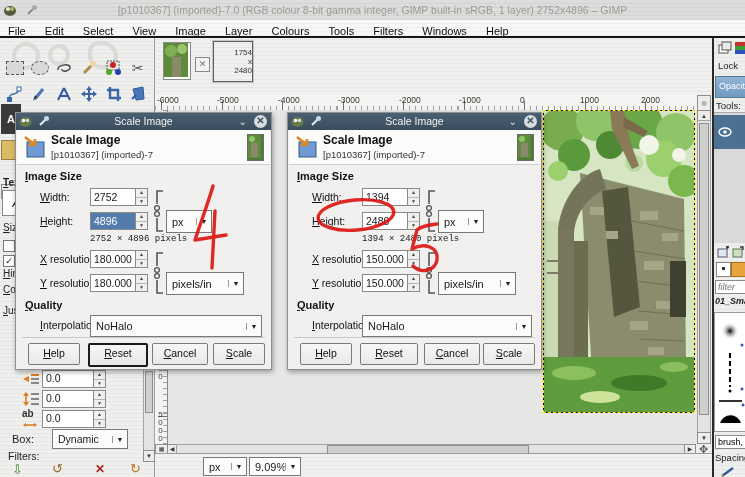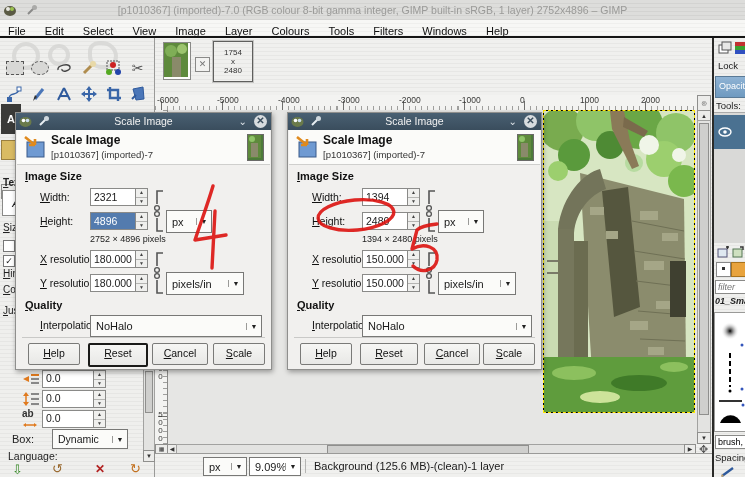--- a/index.html
+++ b/index.html
@@ -48,21 +48,21 @@
   .hlab{position:absolute;top:95px;font-size:8.5px;color:#3a3a38;}
   #vruler{left:155px;top:110px;width:12px;height:342px;background:#f3f3f1;border-right:1px solid #8a8a88;overflow:hidden;
     background-image:repeating-linear-gradient(180deg,#6f6f6d 0 1px,transparent 1px 60.5px),
                      repeating-linear-gradient(180deg,#9f9f9d 0 1px,transparent 1px 6.05px);
     background-size:9px 100%,4px 100%;background-repeat:no-repeat,no-repeat;background-position:right 3px,right 0;}
   .vlab{position:absolute;left:156px;font-size:8px;color:#3a3a38;writing-mode:vertical-lr;text-orientation:upright;letter-spacing:-1px;}
   #corner-arrow{left:155px;top:95px;width:12px;height:15px;font-size:7px;color:#555;line-height:15px;text-align:center;background:#f3f3f1;border-right:1px solid #b5b5b3;}
 
   .tab{position:absolute;background:#fdfdfb;border:1px solid #8a8a88;}
   #img-tab2{left:213px;top:41px;width:38px;height:39px;border:1px solid #5f5f5d;box-shadow:0 0 0 1px #c5c5c3;
-     display:flex;flex-direction:column;align-items:center;justify-content:center;font-size:8px;color:#333;line-height:9px;}
+     display:flex;flex-direction:column;align-items:flex-end;justify-content:center;font-size:8px;color:#333;line-height:9px;}
 
   
   #photo{left:543px;top:110px;width:152px;height:303px;background:#000;border:1px dashed #ffe600;box-sizing:border-box;}
 
   
   .sb{position:absolute;background:#e3e3e1;border:1px solid #a2a2a0;}
   .sb-thumb{position:absolute;background:#cfcfcd;border:1px solid #8f8f8d;}
   .sb-btn{position:absolute;background:#ececea;border:1px solid #8f8f8d;font-size:6px;color:#333;text-align:center;}
 
   
@@ -91,21 +91,21 @@
     color:#3a4d5d;font-size:10px;line-height:12px;text-align:center;font-weight:bold;}
   .dlg-head{position:absolute;left:1px;top:17px;right:1px;height:34px;background:#fbfbf9;border-bottom:1px solid #cfcfcd;}
   .dlg-h1{position:absolute;left:34px;top:3px;font-weight:bold;font-size:12px;color:#111;}
   .dlg-h2{position:absolute;left:34px;top:19px;font-size:9.5px;color:#333;}
   .thumb{position:absolute;right:6px;top:4px;width:15px;height:25px;border:1px solid #6a6a68;background:#4d7a3a;}
   .sect{position:absolute;left:9px;font-weight:bold;font-size:11px;color:#111;}
   .flab{position:absolute;left:24px;font-size:10.5px;color:#111;}
   .dspin{position:absolute;left:74px;width:58px;height:18px;background:#fff;border:1px solid #8a8a88;display:flex;box-sizing:border-box;}
   .dspin .v{flex:1;padding:2px 3px;font-size:10.5px;overflow:hidden;}
   .dspin .v.sel{background:#537bae;color:#fff;}
-  .note{position:absolute;left:74px;font-size:9px;color:#222;}
+  .note{position:absolute;left:74px;font-size:9px;color:#222;font-family:Liberation Mono, monospace;}
   .bracket{position:absolute;left:136px;width:12px;}
   .btn{position:absolute;top:230px;height:20px;background:linear-gradient(180deg,#f6f6f4,#e8e8e6);
     border:1px solid #7a7a78;border-radius:2px;font-size:10.5px;text-align:center;line-height:18px;color:#111;}
   .btn.focus{border:2px solid #1a1a18;line-height:16px;}
   .sep{position:absolute;left:6px;right:6px;top:224px;border-top:1px solid #c9c9c7;}
 
   
   #redink{left:0;top:0;z-index:9;pointer-events:none;}
 </style>
 </head>
@@ -259,21 +259,21 @@
     <div class="spinarr">
         <span>▲</span>
         <span>▼</span>
       </div>
   </div>
   <div class="frag" style="left:12px;top:433px;font-size:11px">Box:</div>
   <div class="dropdown" style="left:52px;top:429px;width:74px;height:18px">
     <div class="dd-text" style="font-size:10.5px">Dynamic</div>
     <div class="dd-arrow">▼</div>
   </div>
-  <div class="frag" style="left:8px;top:450px;font-size:10.5px">Language:</div>
+  <div class="frag" style="left:8px;top:450px;font-size:10.5px">Filters:</div>
   <div class="abs" style="left:12px;top:462px;font-size:13px;color:#3a8a2a">⇩</div>
   <div class="abs" style="left:52px;top:461px;font-size:13px;color:#9a6a30">↺</div>
   <div class="abs" style="left:95px;top:462px;font-size:12px;color:#b22222;font-weight:bold">✕</div>
   <div class="abs" style="left:130px;top:461px;font-size:13px;color:#c2701e">↻</div>
 
   <div class="sb" style="left:143px;top:368px;width:10px;height:92px">
     <div class="sb-thumb" style="left:1px;top:2px;width:6px;height:40px"></div>
   </div>
   <div class="sb-btn" style="left:143px;top:450px;width:10px;height:10px;line-height:10px">▼</div>
 
@@ -377,21 +377,20 @@
 
   <div id="statusbar" class="abs">
     <div class="dropdown" style="left:48px;top:3px;width:42px;height:17px">
       <div class="dd-text">px</div>
       <div class="dd-arrow">▼</div>
     </div>
     <div class="dropdown" style="left:94px;top:3px;width:50px;height:17px;background:#fff">
       <div class="dd-text">9.09%</div>
       <div class="dd-arrow">▼</div>
     </div>
-    <div class="abs" style="left:150px;top:5px;font-size:11px;color:#1a1a1a;border-left:1px solid #b5b5b3;padding-left:8px;height:14px;line-height:14px">Background (125.6 MB)-(clean)-1 layer</div>
   </div>
 
   <div id="dock" class="abs">
     <svg class="abs" style="left:4px;top:3px" width="14" height="13">
         <rect x="1" y="4" width="9" height="8" fill="#fff" stroke="#555"></rect>
         <rect x="4" y="1" width="9" height="8" fill="#e8e8e6" stroke="#555"></rect>
       </svg>
     <svg class="abs" style="left:20px;top:3px" width="12" height="13">
         <rect x="1" y="1" width="10" height="4" fill="#c23030"></rect>
         <rect x="1" y="5" width="10" height="4" fill="#3aa030"></rect>
@@ -472,21 +471,21 @@
       <div class="dlg-h2">[p1010367] (imported)-7</div>
       <div class="thumb"><svg width="13" height="23">
             <rect width="13" height="23" fill="#5e8a3c"></rect>
             <rect x="3" y="8" width="7" height="14" fill="#8a8a6a"></rect>
             <circle cx="4" cy="4" r="3" fill="#8fc468"></circle>
           </svg></div>
     </div>
     <div class="sect mn" style="top:57px">Image Size</div>
     <div class="flab mn" style="top:78px">Width:</div>
     <div class="dspin" style="top:75px">
-      <div class="v">2321</div>
+      <div class="v">2752</div>
       <div class="spinarr">
           <span>▲</span>
           <span>▼</span>
         </div>
     </div>
     <div class="flab mn" style="top:102px">Height:</div>
     <div class="dspin" style="top:99px">
       <div class="v sel">4896</div>
       <div class="spinarr">
           <span>▲</span>

